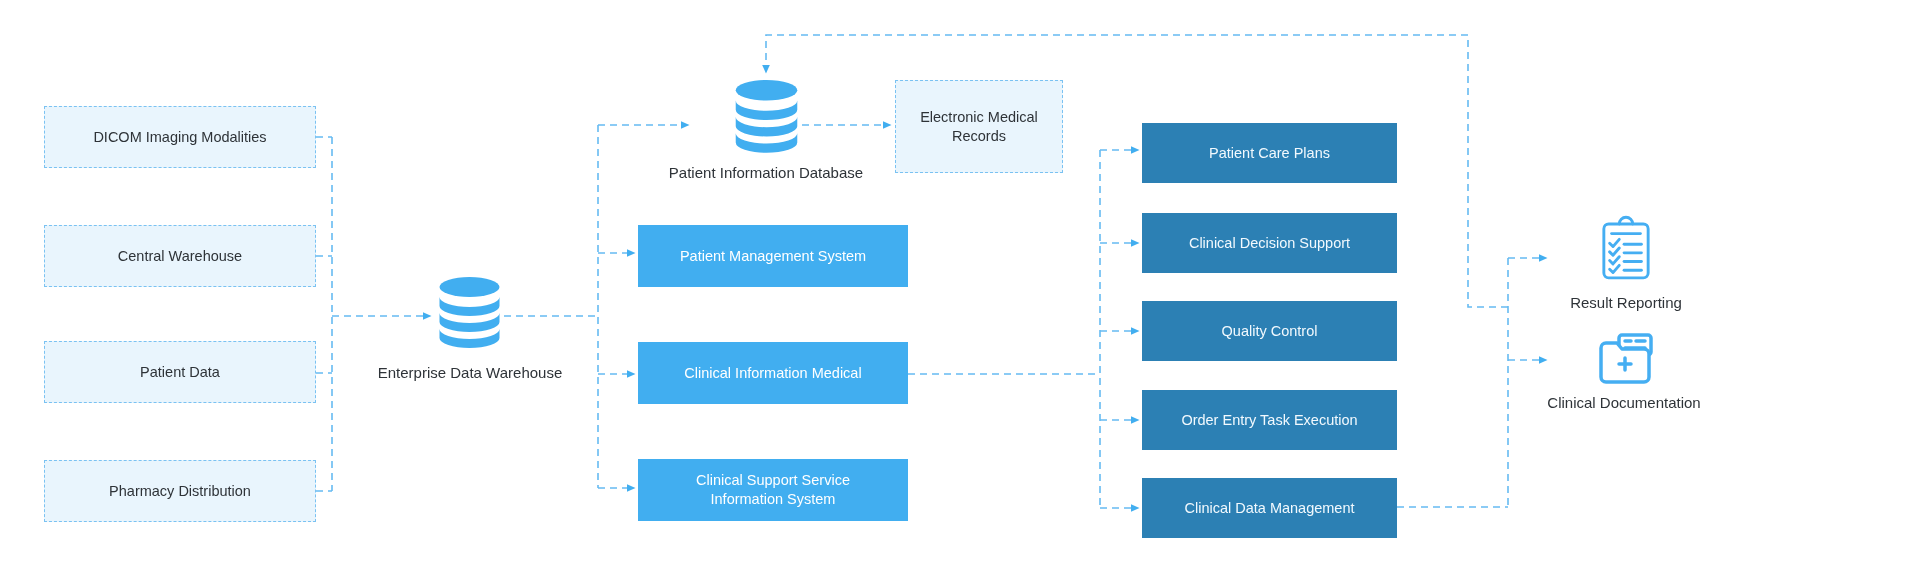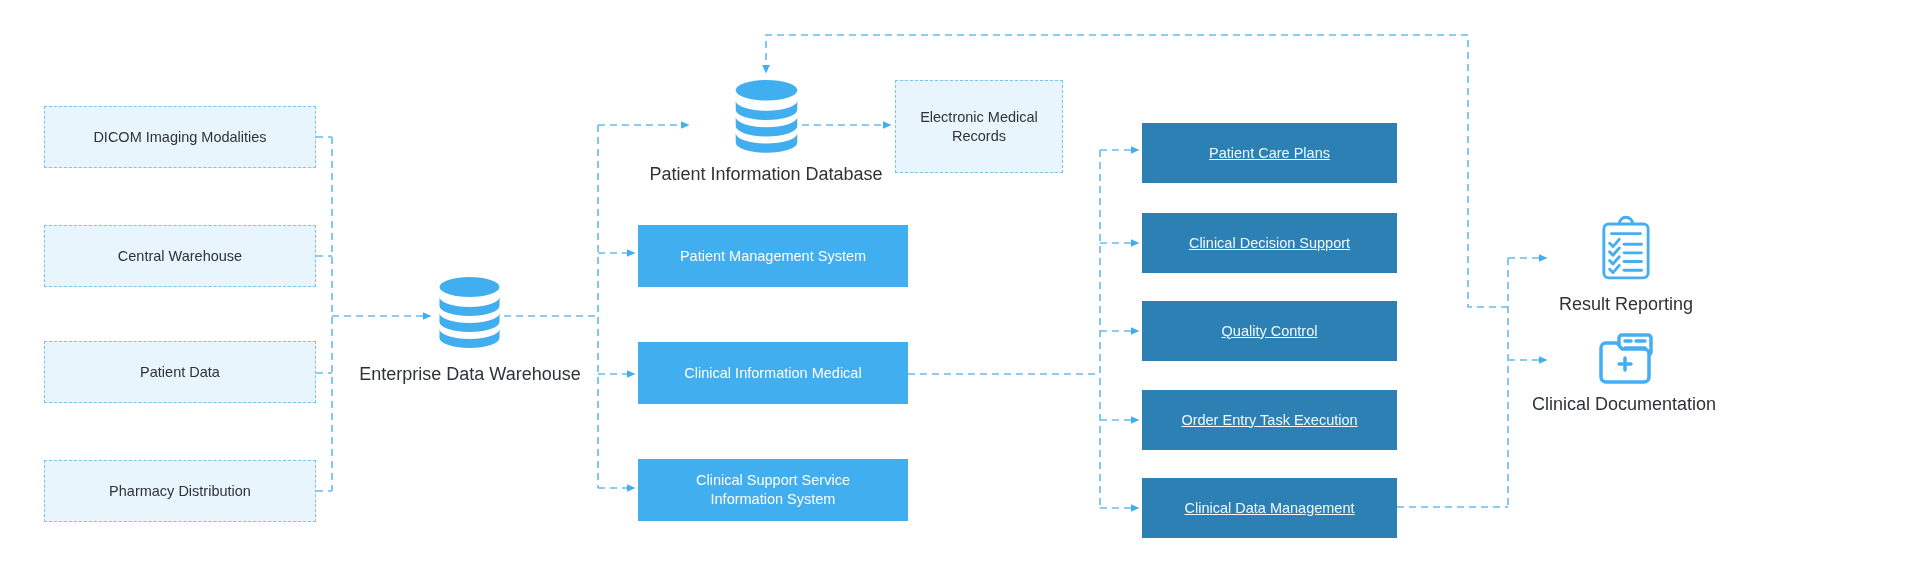--- a/index.html
+++ b/index.html
@@ -8,23 +8,23 @@
     width:1920px;height:568px;
     background:#ffffff;
     font-family:"Liberation Sans", sans-serif;
     overflow:hidden;
   }
   #connectors{position:absolute;left:0;top:0;z-index:0;}
   .node{position:absolute;z-index:1;display:flex;align-items:center;justify-content:center;
         text-align:center;box-sizing:border-box;border-radius:0;font-size:14.5px;line-height:1.3;}
   .src{left:20px;width:272px;height:62px;background:#e9f5fd;border:1.6px dashed #7ac2f2;color:#2e3338;margin-left:24px;}
   .sys{left:638px;width:270px;height:62px;background:#41aef0;color:#ffffff;padding:0 24px;justify-content:center;}
-  .func{left:1142px;width:255px;height:60px;background:#2c80b4;color:#f2f9fe;text-decoration:underline;}
+  .func{left:1142px;width:255px;height:60px;background:#2c80b4;color:#f2f9fe;}
   .emr{left:895px;top:80px;width:168px;height:93px;background:#e9f5fd;border:1.6px dashed #7ac2f2;color:#2e3338;padding:0 20px;}
-  .caption{position:absolute;z-index:1;text-align:center;font-size:18px;color:#2e3338;}
+  .caption{position:absolute;z-index:1;text-align:center;font-size:15px;color:#2e3338;}
   .iconwrap{position:absolute;z-index:1;}
 </style>
 </head>
 <body>
 
 <div id="canvas">
 
   <svg id="connectors" width="1920" height="568" viewBox="0 0 1920 568">
     <defs>
       <marker id="arr" markerUnits="userSpaceOnUse" markerWidth="10" markerHeight="9" refX="1" refY="3.8" orient="auto">

